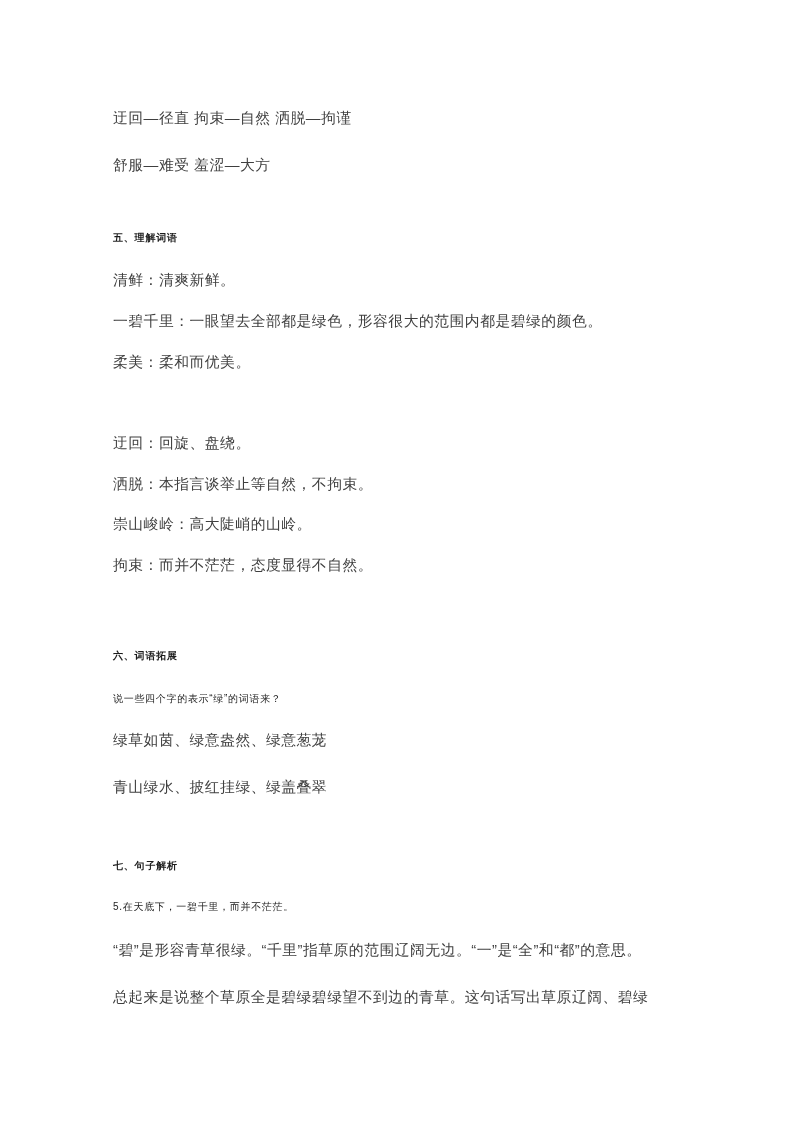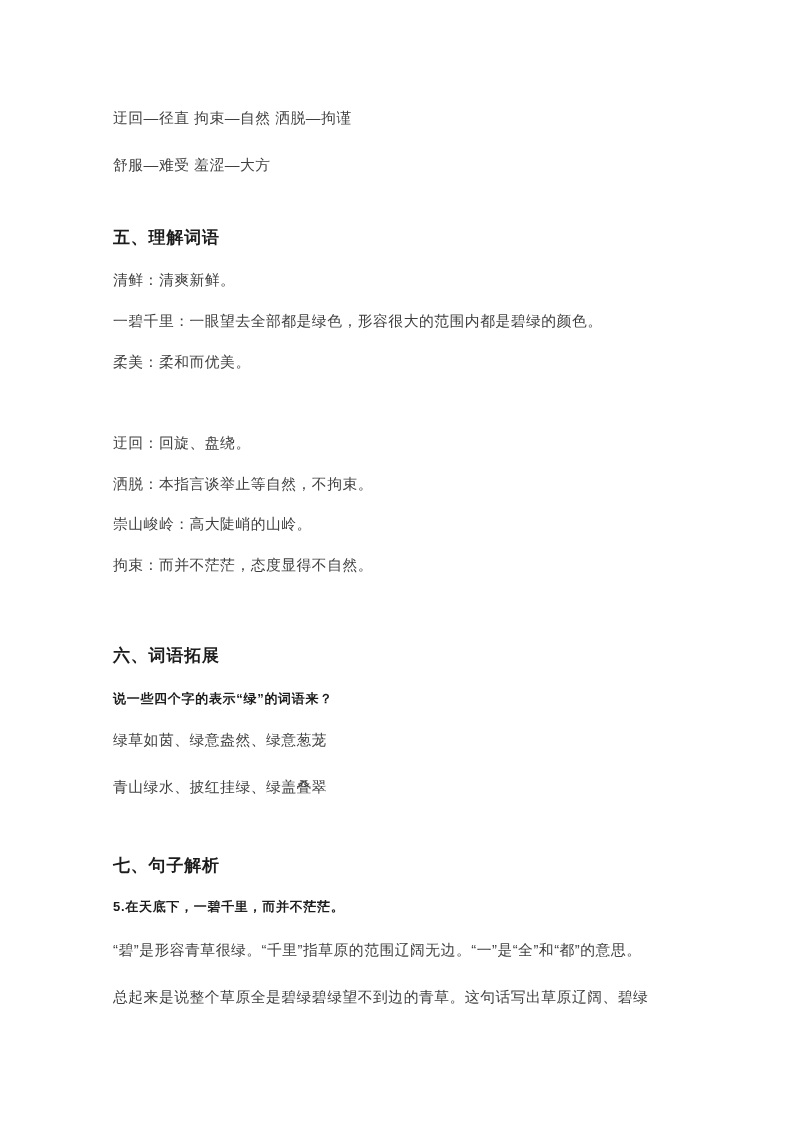--- a/index.html
+++ b/index.html
@@ -21,30 +21,30 @@
     white-space: nowrap;
     line-height: 20px;
   }
   .body-text {
     font-size: 14.8px;
     color: #3f3f3f;
     font-weight: 400;
     letter-spacing: 0.5px;
   }
   .heading-text {
-    font-size: 17px;
+    font-size: 10px;
     color: #1c1c1c;
     font-weight: 700;
     letter-spacing: 0.8px;
     line-height: 22px;
   }
   .bold-text {
-    font-size: 13px;
+    font-size: 10px;
     color: #1c1c1c;
-    font-weight: 700;
+    font-weight: 400;
     letter-spacing: 0.7px;
   }
 </style>
 </head>
 <body>
 
 <div class="page">
 
   <div class="line body-text" style="top:108px">迂回—径直 拘束—自然 洒脱—拘谨</div>
 

